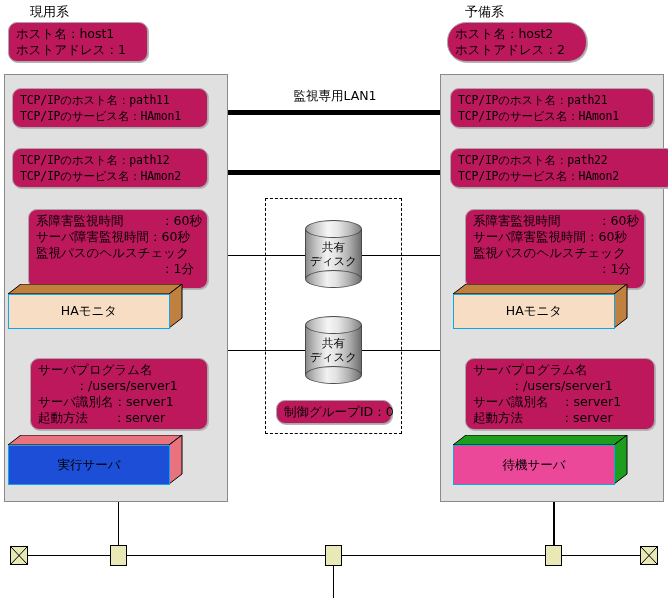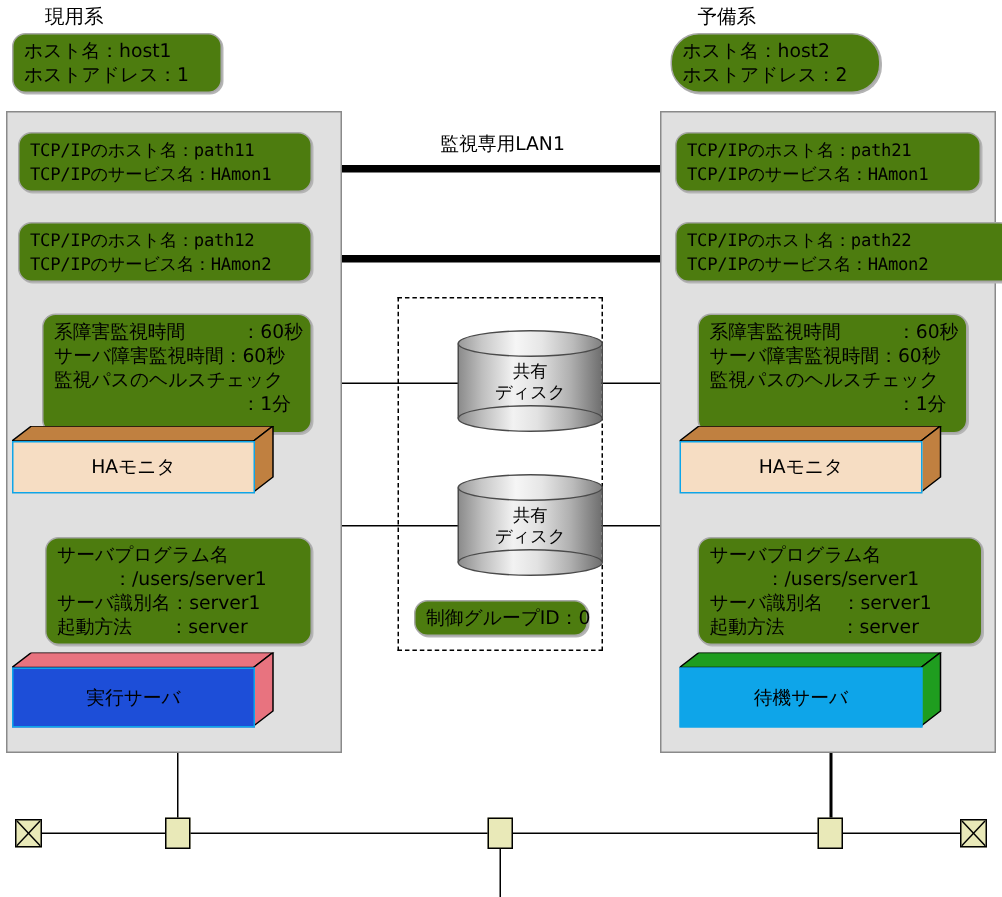--- a/index.html
+++ b/index.html
@@ -31,21 +31,21 @@
   .host-panel {
     position: absolute;
     background: #e0e0e0;
     border: 1px solid #8a8a8a;
     box-sizing: border-box;
   }
 
   
   .info-box {
     position: absolute;
-    background: #4d7c0f;
+    background: #be185d;
     border: 1px solid #a8a8a8;
     border-radius: 9px;
     box-sizing: border-box;
     font-size: 12.5px;
     line-height: 16px;
     color: #000000;
     white-space: pre;
     padding: 3px 7px 2px 7px;
     box-shadow: 1px 1px 0 0 #b5b5b5;
   }
@@ -85,21 +85,20 @@
   .dashed-box {
     position: absolute;
     border: 1px dashed #000000;
     box-sizing: border-box;
     background: transparent;
   }
 
   
   .cyl {
     position: absolute;
-    padding-left: 40px;
   }
   .cyl-body {
     position: absolute;
     left: 0;
     top: 9px;
     width: 100%;
     height: calc(100% - 18px);
     background: linear-gradient(to right,
         #8c8c8c 0%, #bdbdbd 16%, #f2f2f2 38%,
         #e2e2e2 55%, #b0b0b0 78%, #6f6f6f 100%);
@@ -276,21 +275,21 @@
 サーバ識別名　：server1
 起動方法　　　：server</div>
 
   <div class="box3d" style="left:453px; top:435px; width:175px; height:50px;">
     <div class="top" style="left:0; top:0; width:175px; height:50px;">
       <svg width="175" height="50" viewBox="0 0 175 50">
         <polygon points="0,10 13,0 174,0 161,10" fill="#1f9d1f" stroke="#000000" stroke-width="1"></polygon>
         <polygon points="161,10 174,0 174,39 161,49" fill="#1f9d1f" stroke="#000000" stroke-width="1"></polygon>
       </svg>
     </div>
-    <div class="face" style="left:0; bottom:0; width:162px; height:40px; background:#0ea5e9;">待機サーバ</div>
+    <div class="face" style="left:0; bottom:0; width:162px; height:40px; background:#ec4899;">待機サーバ</div>
   </div>
 
   <div class="lan-label" style="left:255px; top:88px; width:160px;">監視専用LAN1</div>
   <div class="lan-bar" style="left:228px; top:110px; width:212px;"></div>
 
   <div class="lan-bar" style="left:228px; top:170px; width:212px;"></div>
 
   <div class="dashed-box" style="left:265px; top:198px; width:137px; height:236px;"></div>
 
   <div class="hline" style="left:228px; top:255px; width:82px;"></div>

